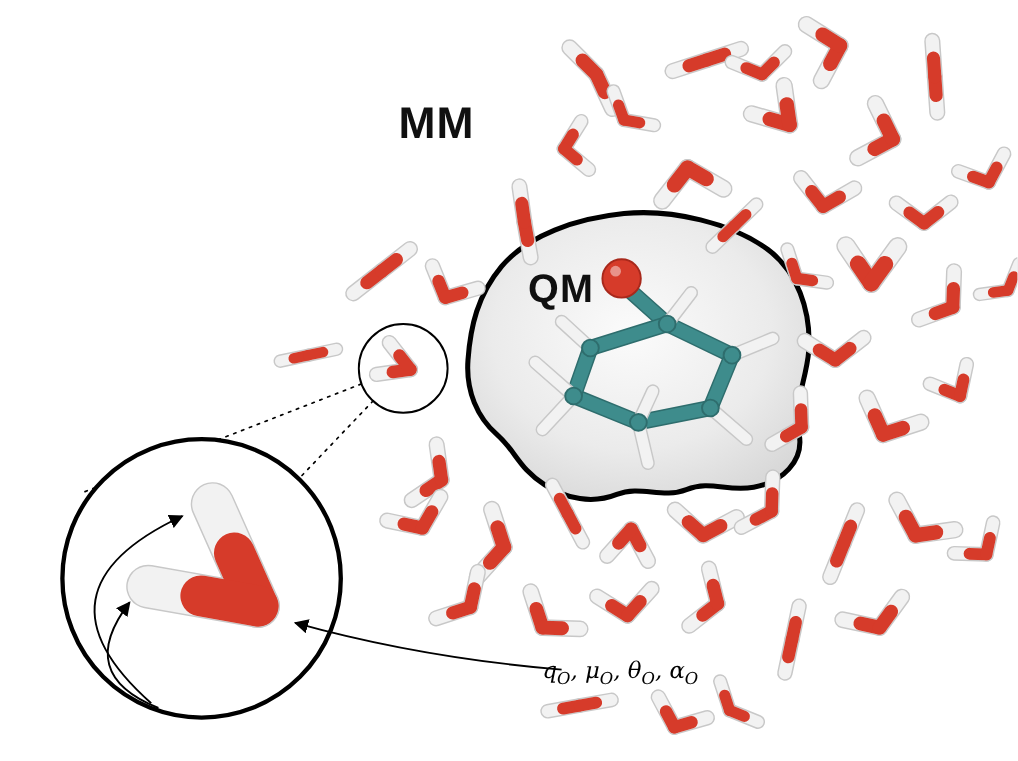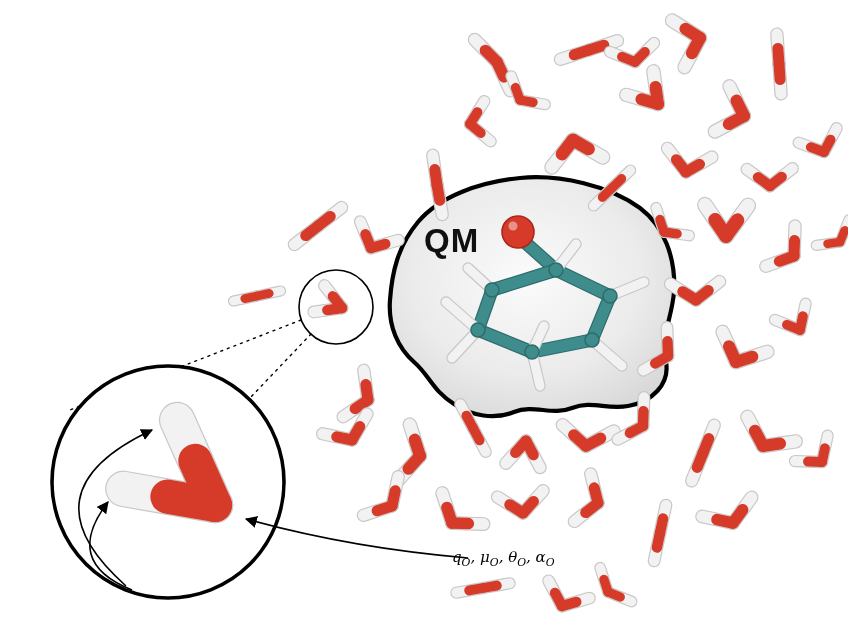--- a/index.html
+++ b/index.html
@@ -6,24 +6,24 @@
   .canvas {
     position:relative; width:848px; height:634px; background:#ffffff;
     overflow:hidden; font-family:"Liberation Sans", sans-serif;
   }
   .canvas svg { position:absolute; left:0; top:0; }
   .biglabel {
     position:absolute; font-weight:600; color:#101010; letter-spacing:1px;
     font-family:"Liberation Sans", sans-serif; line-height:1;
   }
   .mm-label { left:332px; top:84px; font-size:37px; }
-  .qm-label { left:424px; top:224px; font-size:33px; }
+  .qm-label { left:440px; top:224px; font-size:33px; }
   .mathlabel {
     position:absolute; font-family:"DejaVu Serif", serif; font-style:italic;
-    font-size:15px; color:#000; white-space:nowrap;
+    font-size:19px; color:#000; white-space:nowrap;
   }
   .mathlabel sub { font-size:0.72em; }
   .o-label { left:452px; top:548px; }
   .h-label { left:92px; top:600px; }
 </style>
 </head>
 <body>
 
 <div class="canvas">
   <svg id="scene" width="848" height="634" viewBox="0 0 848 634">
@@ -462,15 +462,16 @@
           <line x1="215" y1="505" x2="195.33021594085432" y2="460.8209416684038" stroke="#d63b2a" stroke-width="34.1" stroke-linecap="round"></line>
           <line x1="215" y1="505" x2="167.3746970643296" y2="496.60237412802724" stroke="#d63b2a" stroke-width="34.1" stroke-linecap="round"></line>
         </g>
         <path d="M 468 558 Q 350 548 246 519" fill="none" stroke="#000000" stroke-width="1.6" marker-end="url(#arrow)"></path>
         <path d="M 126 586 Q 20 492 152 430" fill="none" stroke="#000000" stroke-width="1.6" marker-end="url(#arrow)"></path>
         <path d="M 132 590 Q 62 562 108 502" fill="none" stroke="#000000" stroke-width="1.6" marker-end="url(#arrow)"></path>
         <circle cx="336" cy="307" r="37" fill="none" stroke="#000000" stroke-width="1.6"></circle>
       </g>
     </svg>
 
+  <div class="biglabel mm-label">MM</div>
   <div class="biglabel qm-label">QM</div>
   <div class="mathlabel o-label">q<sub>O</sub>, μ<sub>O</sub>, θ<sub>O</sub>, α<sub>O</sub></div>
 </div>
 
 </body></html>

